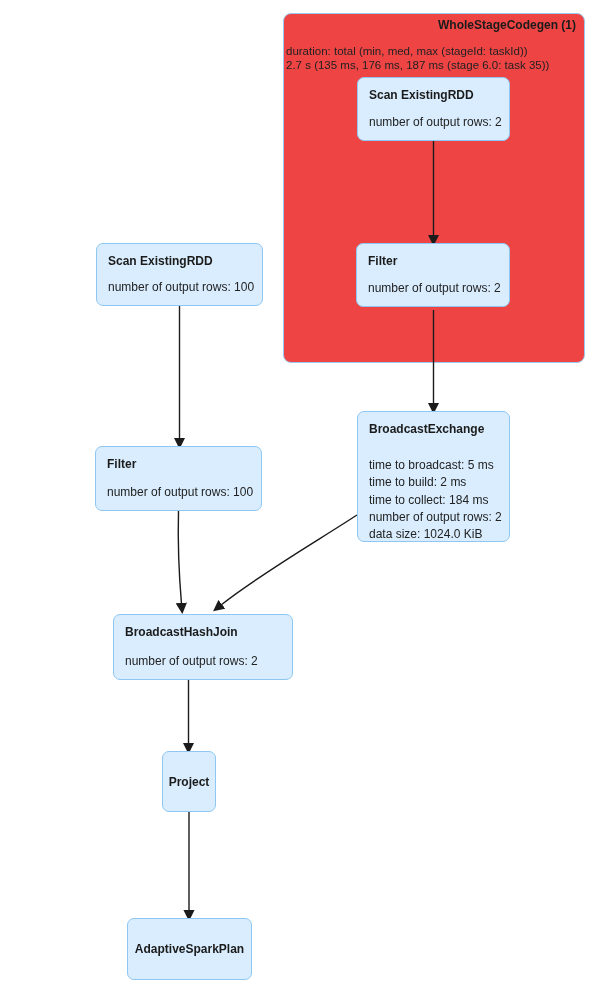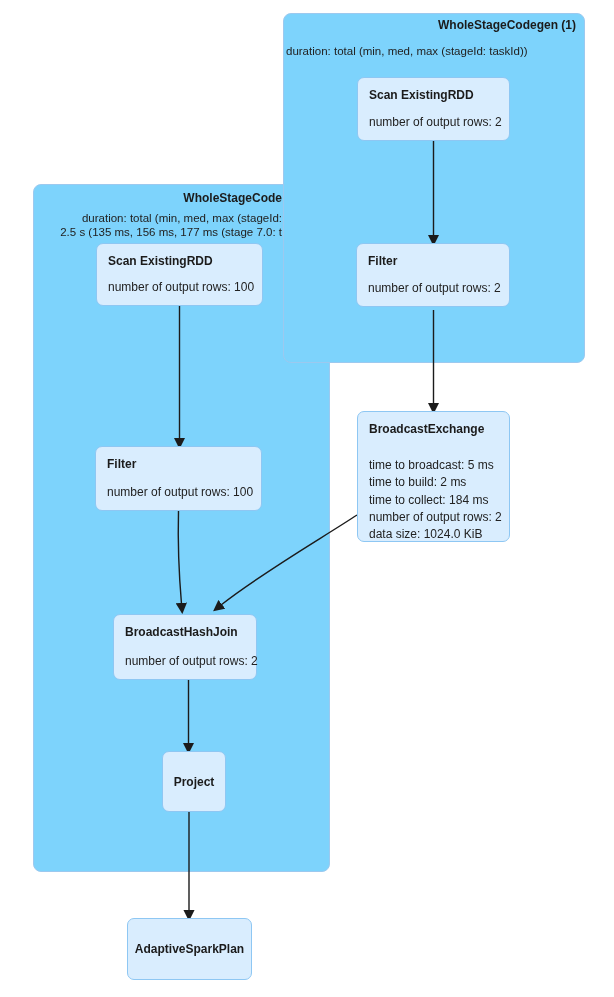--- a/index.html
+++ b/index.html
@@ -10,21 +10,21 @@
   #canvas {
     position: relative;
     width: 614px;
     height: 997px;
     background: #ffffff;
     overflow: hidden;
     color: #1e1e1e;
   }
   .cluster {
     position: absolute;
-    background: #7dd3fc;
+    background: #ef4444;
     border: 1px solid #9cc9ef;
     border-radius: 8px;
   }
   #cluster-codegen2 { left: 33px; top: 184px; width: 297px; height: 688px; z-index: 1; }
   #cluster-codegen1 { left: 283px; top: 13px; width: 302px; height: 350px; z-index: 2; }
   .cluster-title {
     position: absolute;
     font-weight: bold;
     font-size: 12px;
     white-space: nowrap;
@@ -84,41 +84,35 @@
   .node.center-label .node-title-centered {
     font-weight: bold;
     white-space: nowrap;
     color: #1b1b1b;
   }
   #node-scan1  { left: 357px; top: 77px;  width: 153px; height: 64px; }
   #node-filter1{ left: 356px; top: 243px; width: 154px; height: 64px; }
   #node-bexch  { left: 357px; top: 411px; width: 153px; height: 131px; text-decoration: underline; }
   #node-scan2  { left: 96px;  top: 243px; width: 167px; height: 63px; }
   #node-filter2{ left: 95px;  top: 446px; width: 167px; height: 65px; }
-  #node-bhj    { left: 113px; top: 614px; width: 144px; height: 66px; }
-  #node-project{ left: 162px; top: 751px; width: 64px;  height: 61px; }
+  #node-bhj    { left: 113px; top: 614px; width: 180px; height: 66px; }
+  #node-project{ left: 162px; top: 751px; width: 54px;  height: 61px; }
   #node-asp    { left: 127px; top: 918px; width: 125px; height: 62px; }
 </style>
 </head>
 <body>
 
 <div id="canvas">
 
-  <div class="cluster" id="cluster-codegen2">
-    <div class="cluster-title">WholeStageCode</div>
-    <div class="cluster-duration">
-      <div>duration: total (min, med, max (stageId:</div>
-      <div>2.5 s (135 ms, 156 ms, 177 ms (stage 7.0: t</div>
-    </div>
-  </div>
 
   <div class="cluster" id="cluster-codegen1">
     <div class="cluster-title">WholeStageCodegen (1)</div>
     <div class="cluster-duration">
       <div>duration: total (min, med, max (stageId: taskId))</div>
+      <div>2.7 s (135 ms, 176 ms, 187 ms (stage 6.0: task 35))</div>
     </div>
   </div>
 
   <svg id="edges" width="614" height="997">
     <defs>
       <marker id="arrowhead" viewBox="0 0 10 10" refX="1" refY="5" markerWidth="8" markerHeight="8" orient="auto">
         <path d="M0,0 L10,5 L0,10 Z" fill="#1b1b1b"></path>
       </marker>
     </defs>
     <g fill="none" stroke="#1b1b1b" stroke-width="1.4">

